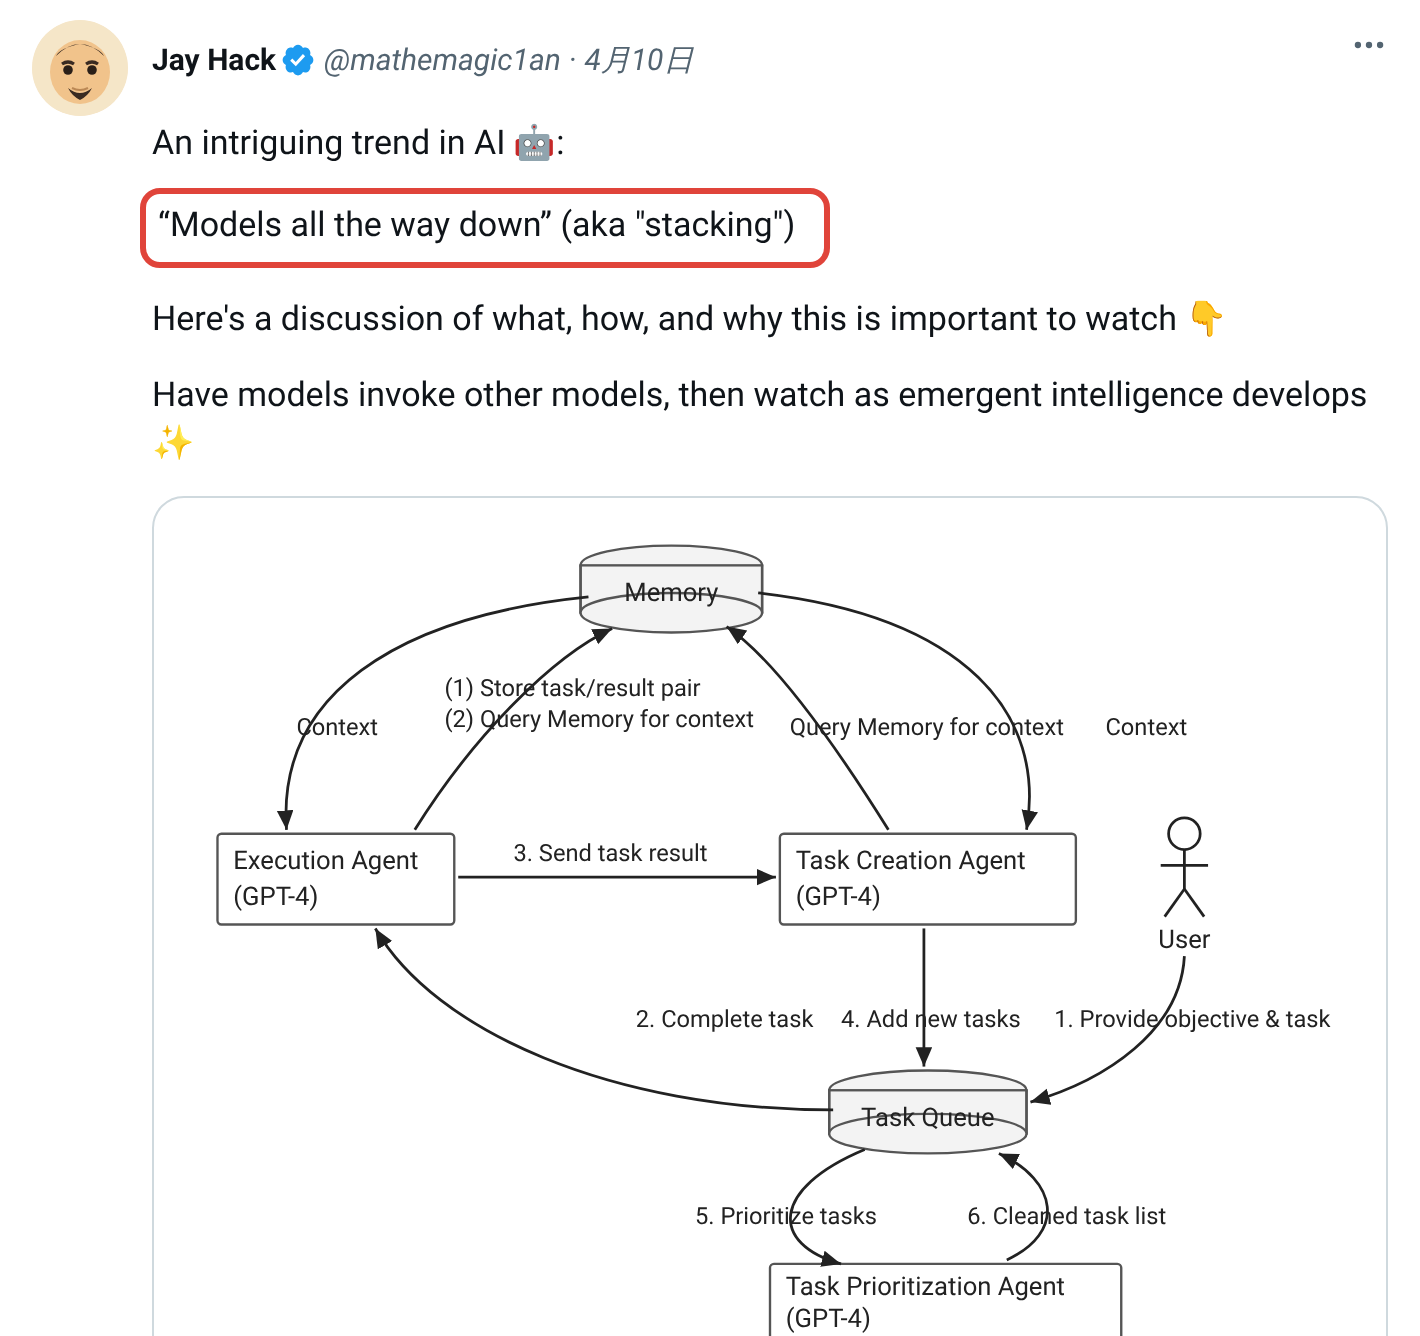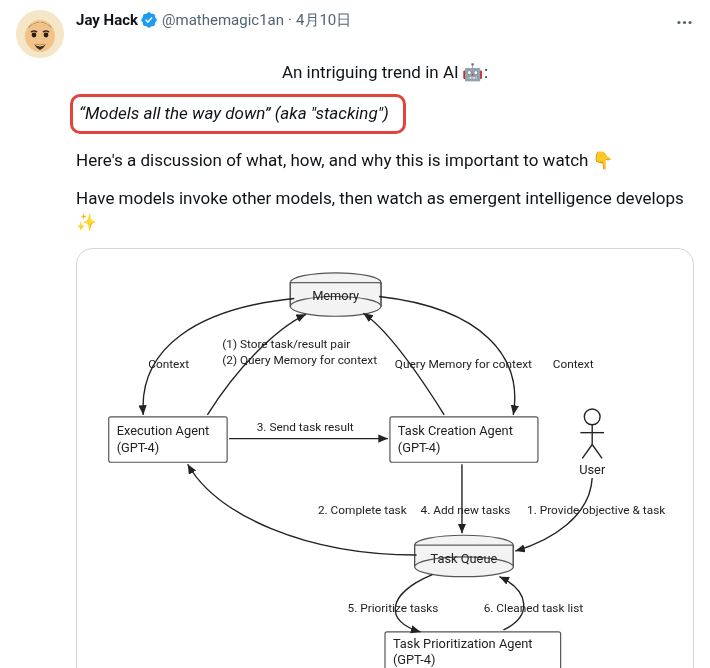--- a/index.html
+++ b/index.html
@@ -1,27 +1,27 @@
 <!DOCTYPE html>
 <html><head>
 <meta charset="utf-8">
 <style>
   html,body{margin:0;padding:0;font-family:-apple-system,BlinkMacSystemFont,"Segoe UI",Roboto,Helvetica,Arial,sans-serif;background:#fff;color:#0f1419;}
   .tweet{width:710px;box-sizing:border-box;padding:10px 16px 16px 16px;position:relative;}
   .header{display:flex;align-items:flex-start;}
   .avatar{width:48px;height:48px;border-radius:50%;background:#f7e8d0;flex:none;display:flex;align-items:center;justify-content:center;overflow:hidden;margin-right:12px;}
-  .names{display:flex;align-items:center;flex-wrap:wrap;font-size:15px;line-height:20px;}
+  .names{display:flex;align-items:center;flex-wrap:wrap;font-size:15px;line-height:20px;margin-top:10px;}
   .display-name{font-weight:700;color:#0f1419;}
   .verified{width:18px;height:18px;fill:#1d9bf0;margin-left:2px;}
-  .handle,.dot,.date{color:#536471;margin-left:4px;}
+  .handle,.dot,.date{color:#536471;margin-left:4px;font-style:italic;}
   .more{position:absolute;right:16px;top:12px;color:#536471;width:20px;height:20px;display:flex;align-items:center;justify-content:center;cursor:pointer;}
   .body-col{margin-left:60px;}
   .tweet-text{font-size:17px;line-height:24px;color:#0f1419;margin-top:2px;}
   .para{margin:0 0 14px 0;}
-  .highlight-box{display:inline-block;border:3px solid #e0443a;border-radius:10px;padding:4px 14px 6px 6px;margin:4px 0 14px -6px;font-style:italic;}
+  .highlight-box{display:inline-block;border:3px solid #e0443a;border-radius:10px;padding:4px 14px 6px 6px;margin:4px 0 14px -6px;}
   .media-card{border:1px solid #cfd9de;border-radius:16px;padding:10px 12px 12px 12px;background:#fff;margin-top:4px;}
   .diagram{width:100%;height:auto;}
   .diagram text{font-family:inherit;fill:#222;}
   .node-rect{fill:#fff;stroke:#555;stroke-width:1.2;}
   .cyl{fill:#f3f3f3;stroke:#555;stroke-width:1.2;}
   .arrow{stroke:#222;stroke-width:1.4;fill:none;marker-end:url(#ah);}
   .lbl{font-size:12px;}
   .nlbl{font-size:13px;}
   .stick{stroke:#222;stroke-width:1.4;fill:none;}
 </style>
@@ -58,21 +58,21 @@
           <path d="M22.25 12c0-1.43-.88-2.67-2.19-3.34.46-1.39.2-2.9-.81-3.91s-2.52-1.27-3.91-.81c-.67-1.31-1.91-2.19-3.34-2.19s-2.67.88-3.33 2.19c-1.4-.46-2.91-.2-3.92.81s-1.26 2.52-.8 3.91c-1.31.67-2.2 1.91-2.2 3.34s.89 2.67 2.2 3.34c-.46 1.39-.21 2.9.8 3.91s2.52 1.27 3.91.81c.67 1.31 1.91 2.19 3.34 2.19s2.67-.88 3.33-2.19c1.4.46 2.91.2 3.92-.81s1.27-2.52.81-3.91c1.31-.67 2.19-1.91 2.19-3.34zm-11.71 4.2L6.8 12.46l1.41-1.42 2.26 2.26 4.8-5.23 1.47 1.36-6.2 6.77z"></path>
         </svg>
       <span class="handle">@mathemagic1an</span>
       <span class="dot">·</span>
       <span class="date">4月10日</span>
     </div>
   </div>
 
   <div class="body-col">
     <div class="tweet-text">
-      <p class="para" style="margin-bottom:6px;text-align:center;">
+      <p class="para" style="margin-bottom:6px;">
         <span>An intriguing trend in AI </span><span>🤖</span><span>:</span>
       </p>
       <div class="highlight-box">
         <span>“Models all the way down” (aka "stacking")</span>
       </div>
       <p class="para">
         <span>Here's a discussion of what, how, and why this is important to watch </span><span>👇</span>
       </p>
       <p class="para">
         <span>Have models invoke other models, then watch as emergent intelligence develops </span><span>✨</span>

